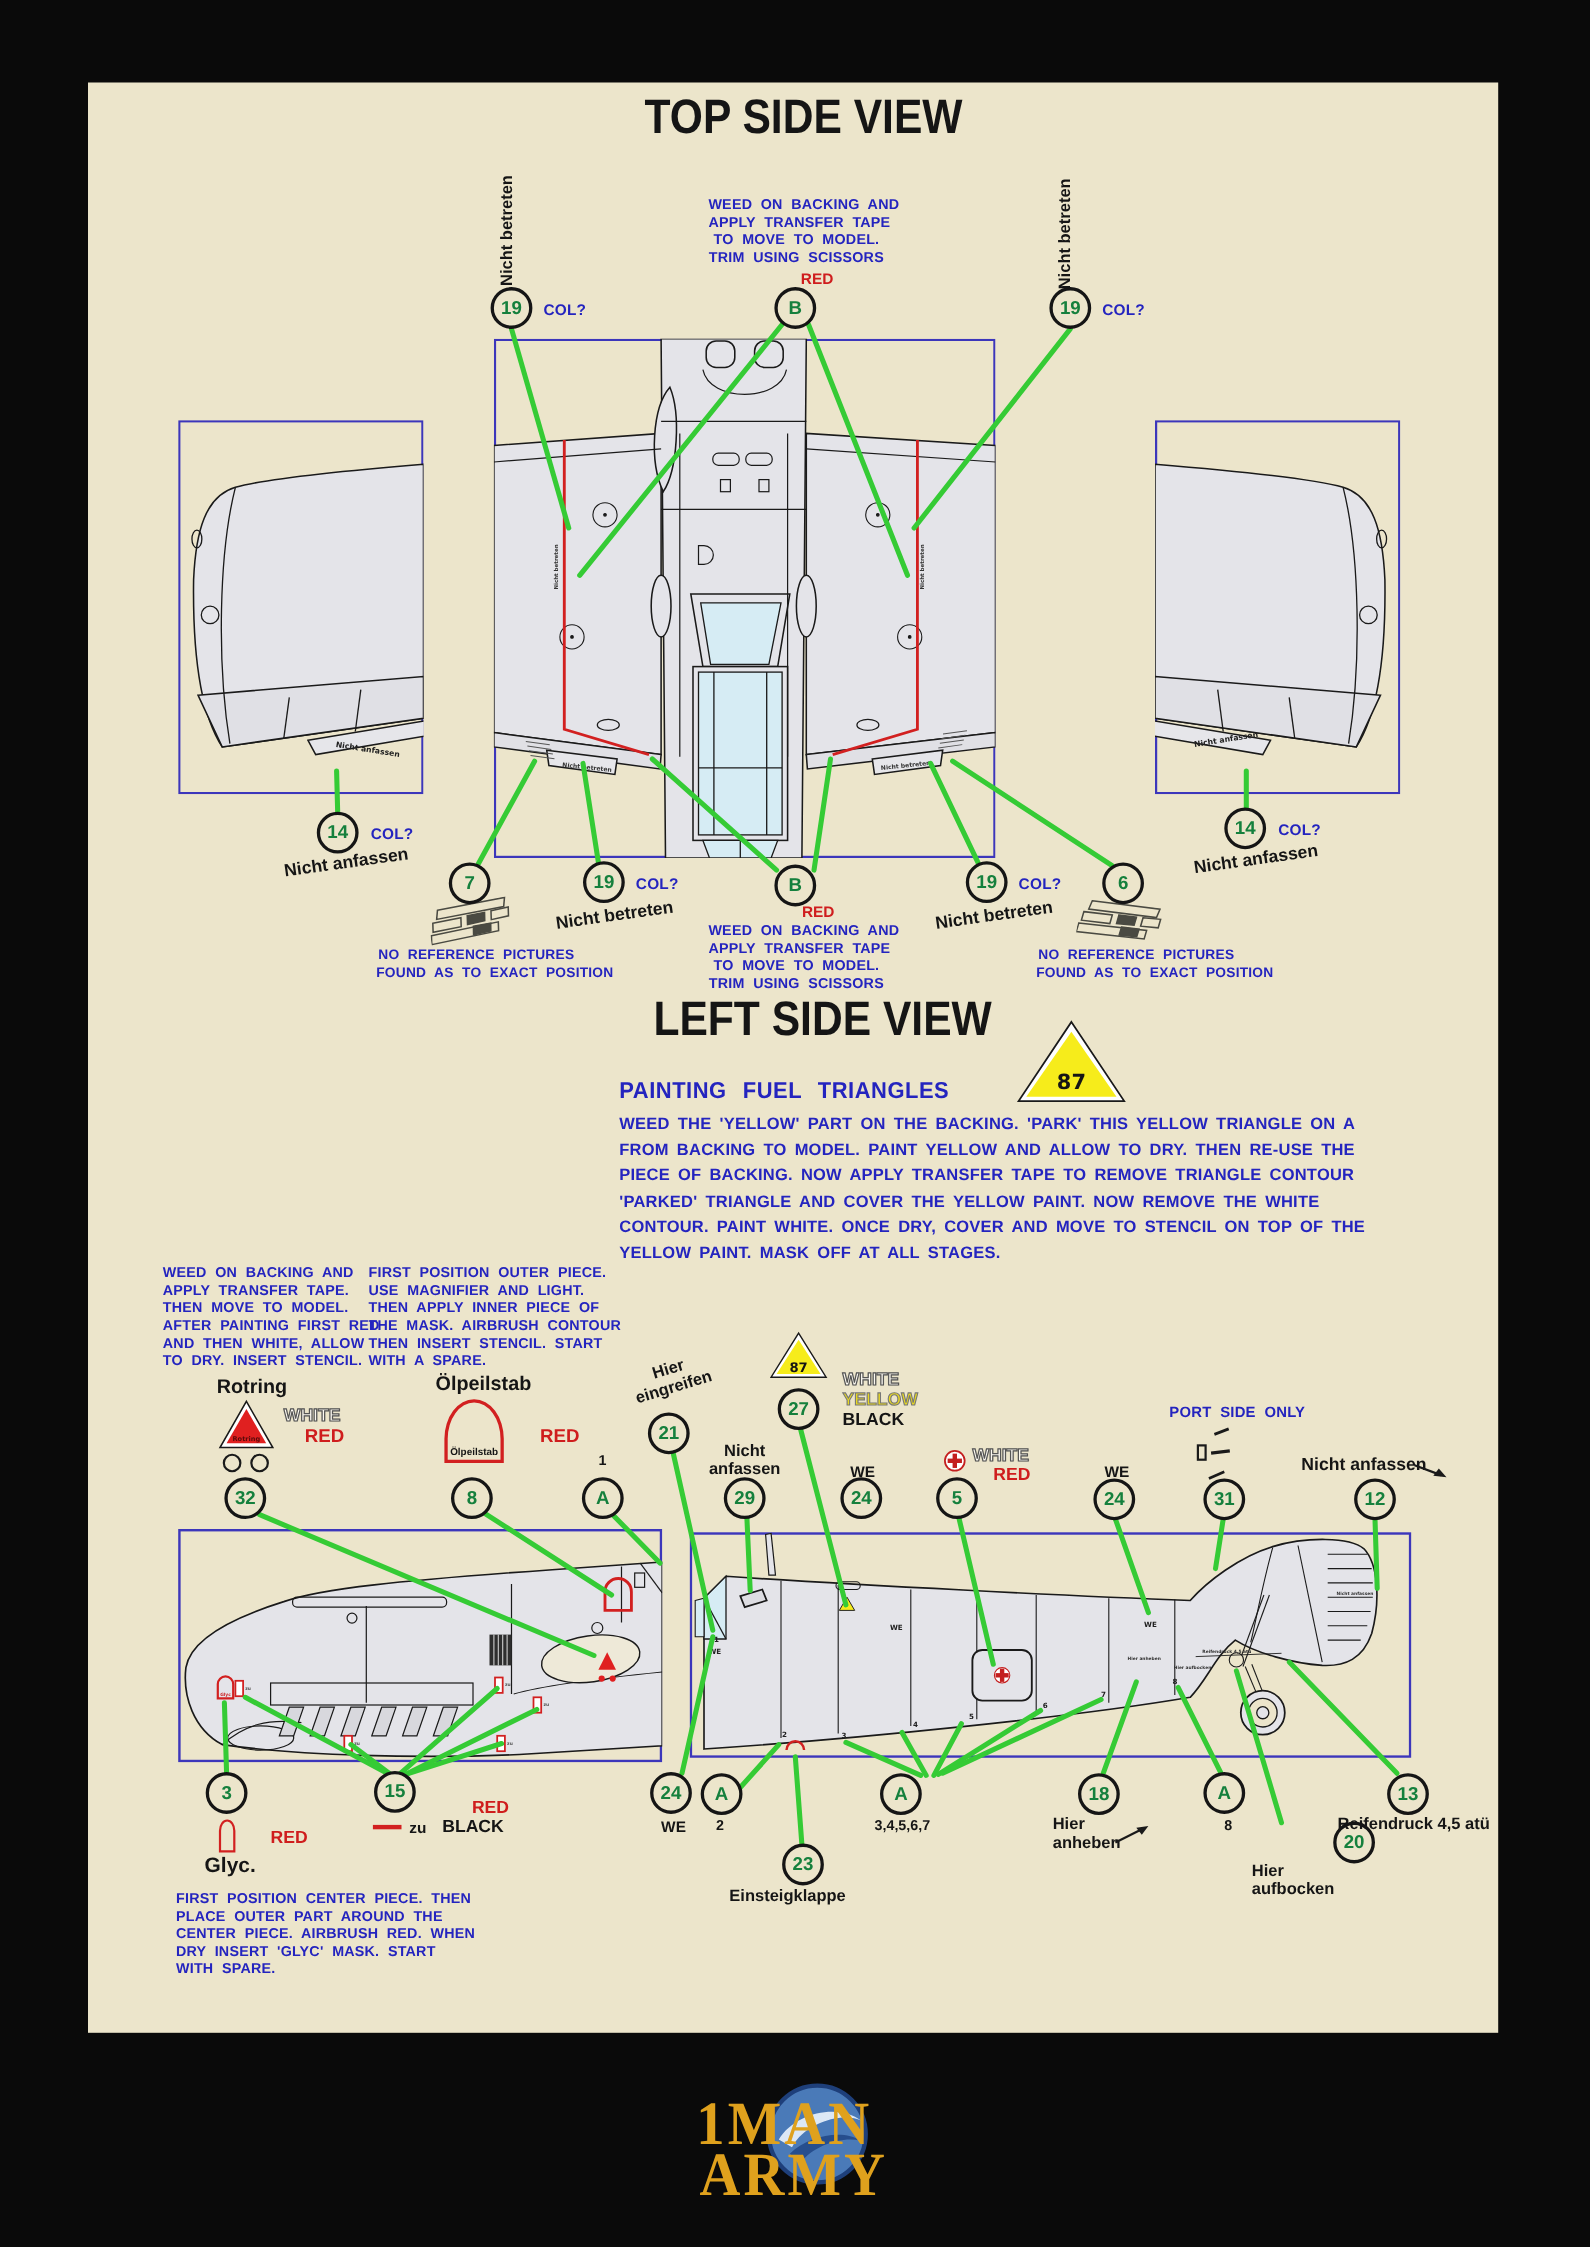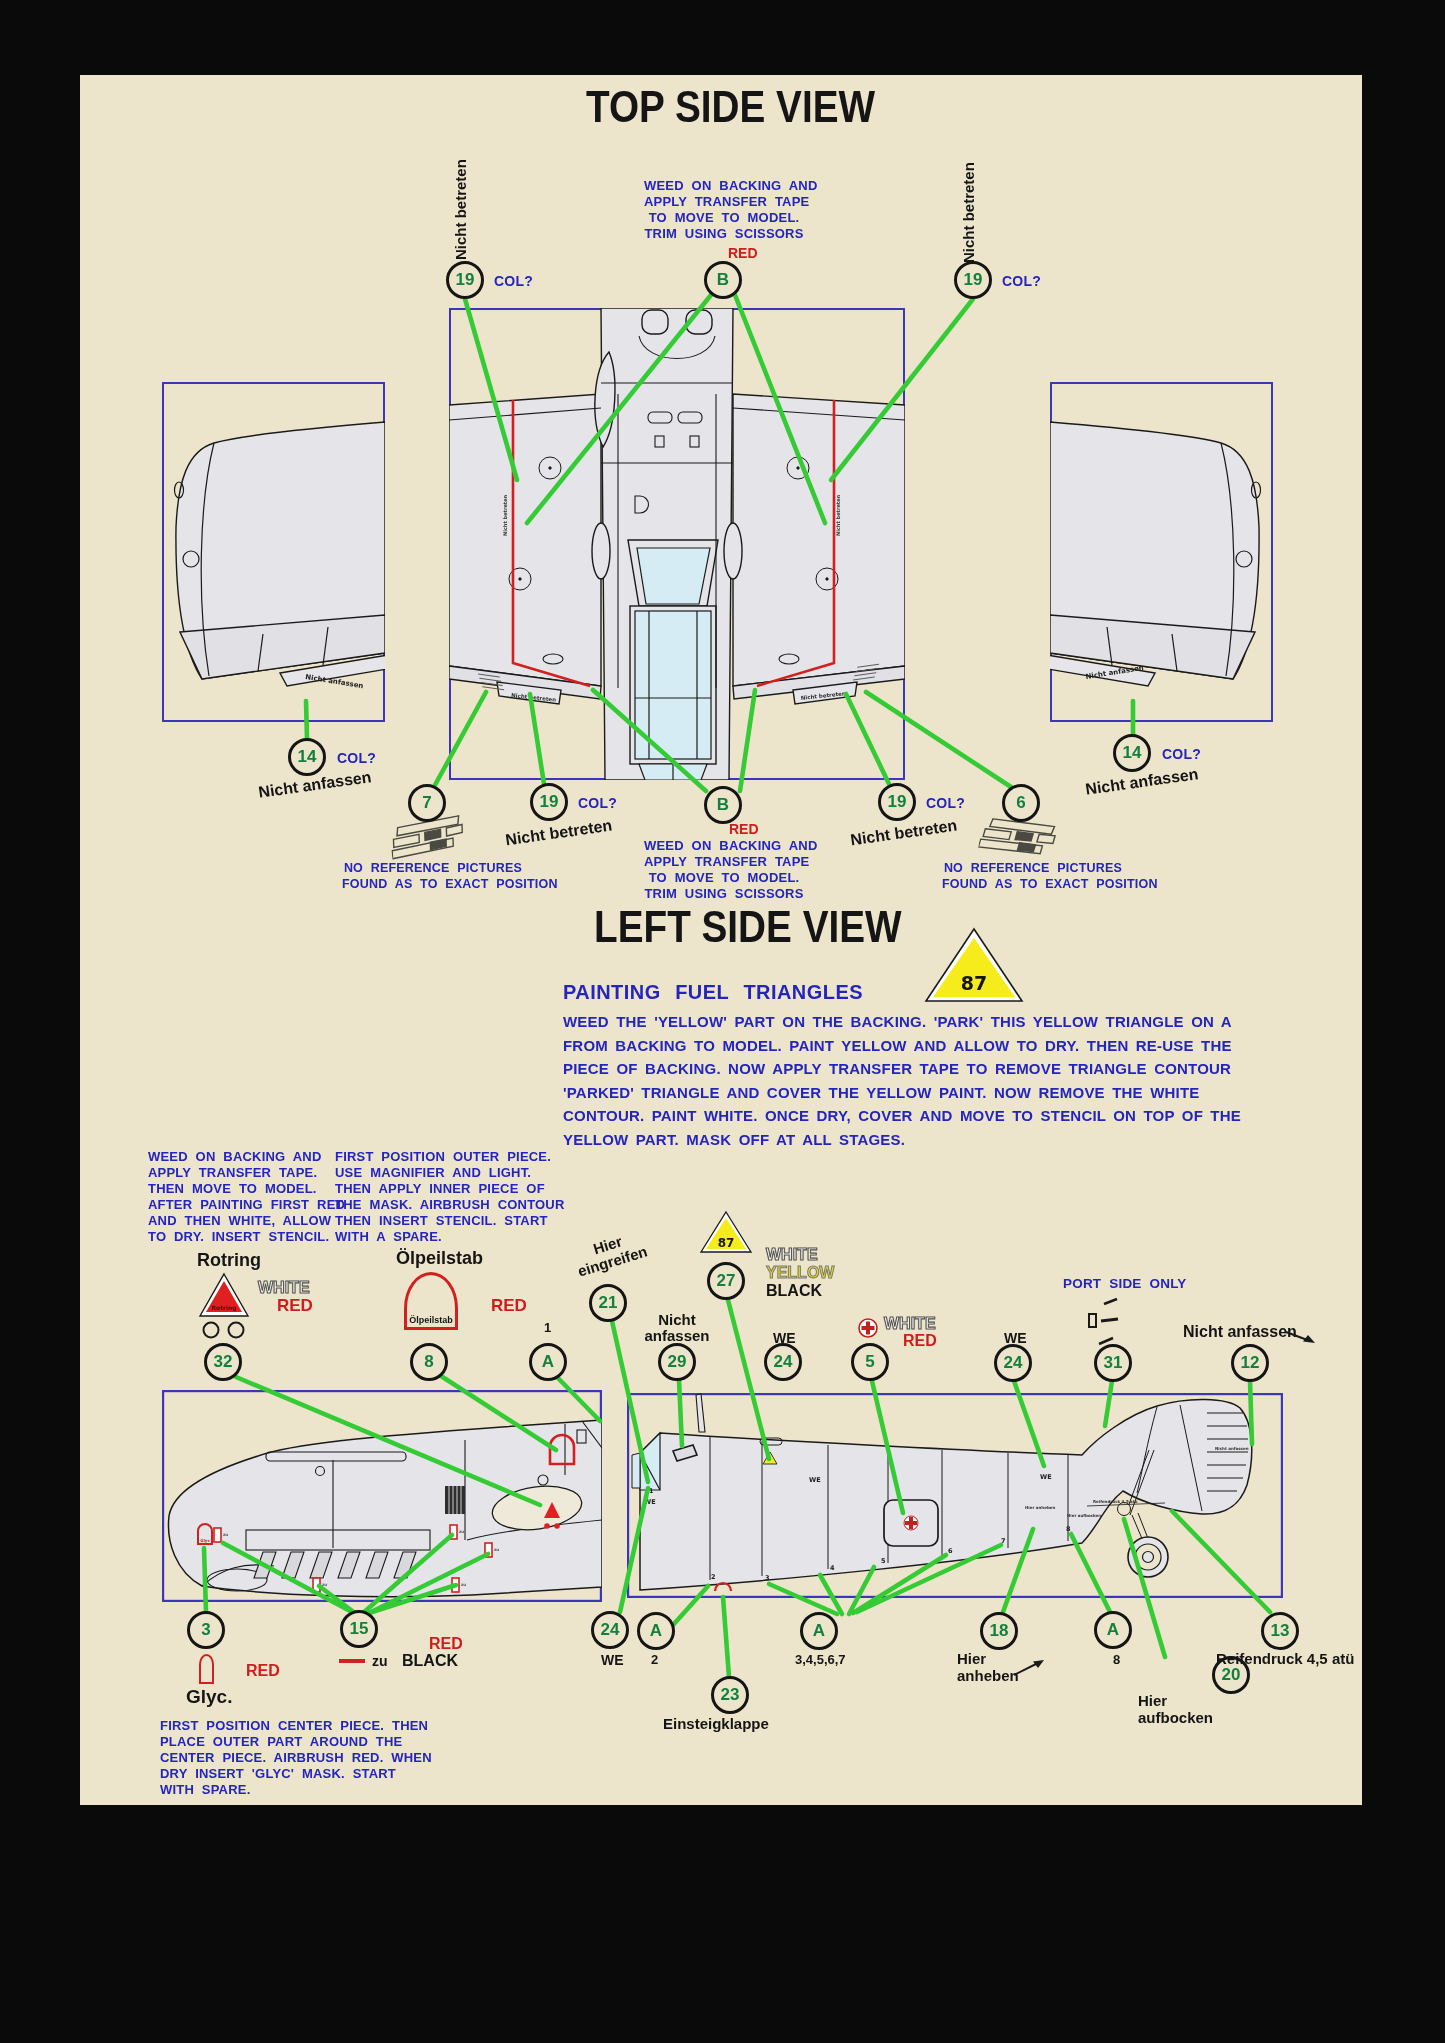--- a/index.html
+++ b/index.html
@@ -1,16 +1,16 @@
 <!DOCTYPE html>
 <html><head>
 <meta charset="utf-8">
 <style>
   html,body{margin:0;padding:0;background:#0a0a0a;}
-  #sheet{position:relative;width:1445px;height:1805px;background:#0a0a0a;overflow:hidden;
+  #sheet{position:relative;width:1445px;height:2043px;background:#0a0a0a;overflow:hidden;
          font-family:"Liberation Sans","DejaVu Sans",sans-serif;}
   .abs{position:absolute;}
   #page{position:absolute;left:80px;top:75px;width:1282px;height:1773px;background:#ece5cb;}
   .title{font-weight:bold;color:#151515;font-size:44px;letter-spacing:0px;transform:scaleX(.88);transform-origin:left center;white-space:nowrap;}
   .blue{color:#2424bf;font-weight:bold;font-size:13px;line-height:16px;letter-spacing:.2px;word-spacing:4px;white-space:nowrap;}
   .blue.center{text-align:center;}
   .blue-big{color:#2424bf;font-weight:bold;font-size:15px;line-height:23.5px;letter-spacing:.2px;word-spacing:3px;white-space:nowrap;}
   .fuel-title{color:#2424bf;font-weight:bold;font-size:21px;letter-spacing:.5px;word-spacing:9px;white-space:nowrap;transform:scaleX(.95);transform-origin:left center;}
   .blk{color:#151515;font-weight:bold;white-space:nowrap;}
   .red-t{color:#cf1d1d;font-weight:bold;white-space:nowrap;padding-left:19px;}
@@ -217,21 +217,21 @@
     <path d="M51,12 L92,71 L10,71 Z" fill="#f6ec1b"></path>
     <text x="51" y="64" font-size="19" fill="#151515" text-anchor="middle">87</text>
   </svg>
   <div class="abs fuel-title" style="left:563px;top:980px;">PAINTING FUEL TRIANGLES</div>
   <div class="abs" style="left:563px;top:1010px;">
     <div class="blue-big">WEED THE 'YELLOW' PART ON THE BACKING. 'PARK' THIS YELLOW TRIANGLE ON A</div>
     <div class="blue-big">FROM BACKING TO MODEL. PAINT YELLOW AND ALLOW TO DRY. THEN RE-USE THE</div>
     <div class="blue-big">PIECE OF BACKING. NOW APPLY TRANSFER TAPE TO REMOVE TRIANGLE CONTOUR</div>
     <div class="blue-big">'PARKED' TRIANGLE AND COVER THE YELLOW PAINT. NOW REMOVE THE WHITE</div>
     <div class="blue-big">CONTOUR. PAINT WHITE. ONCE DRY, COVER AND MOVE TO STENCIL ON TOP OF THE</div>
-    <div class="blue-big">YELLOW PART. MASK OFF AT ALL STAGES.</div>
+    <div class="blue-big">YELLOW PAINT. MASK OFF AT ALL STAGES.</div>
   </div>
 
   <div class="abs" style="left:148px;top:1149px;">
     <div class="blue">WEED ON BACKING AND</div>
     <div class="blue">APPLY TRANSFER TAPE.</div>
     <div class="blue">THEN MOVE TO MODEL.</div>
     <div class="blue">AFTER PAINTING FIRST RED</div>
     <div class="blue">AND THEN WHITE, ALLOW</div>
     <div class="blue">TO DRY. INSERT STENCIL.</div>
   </div>

